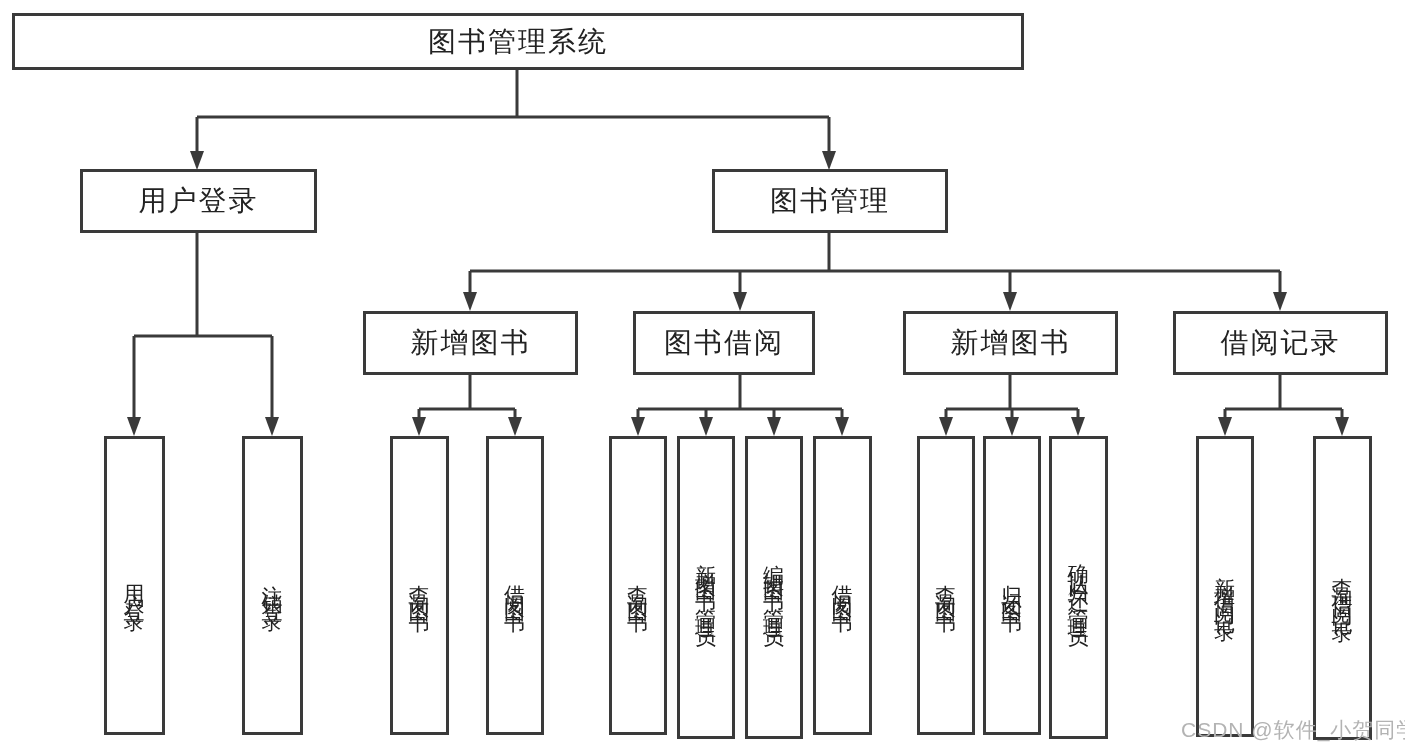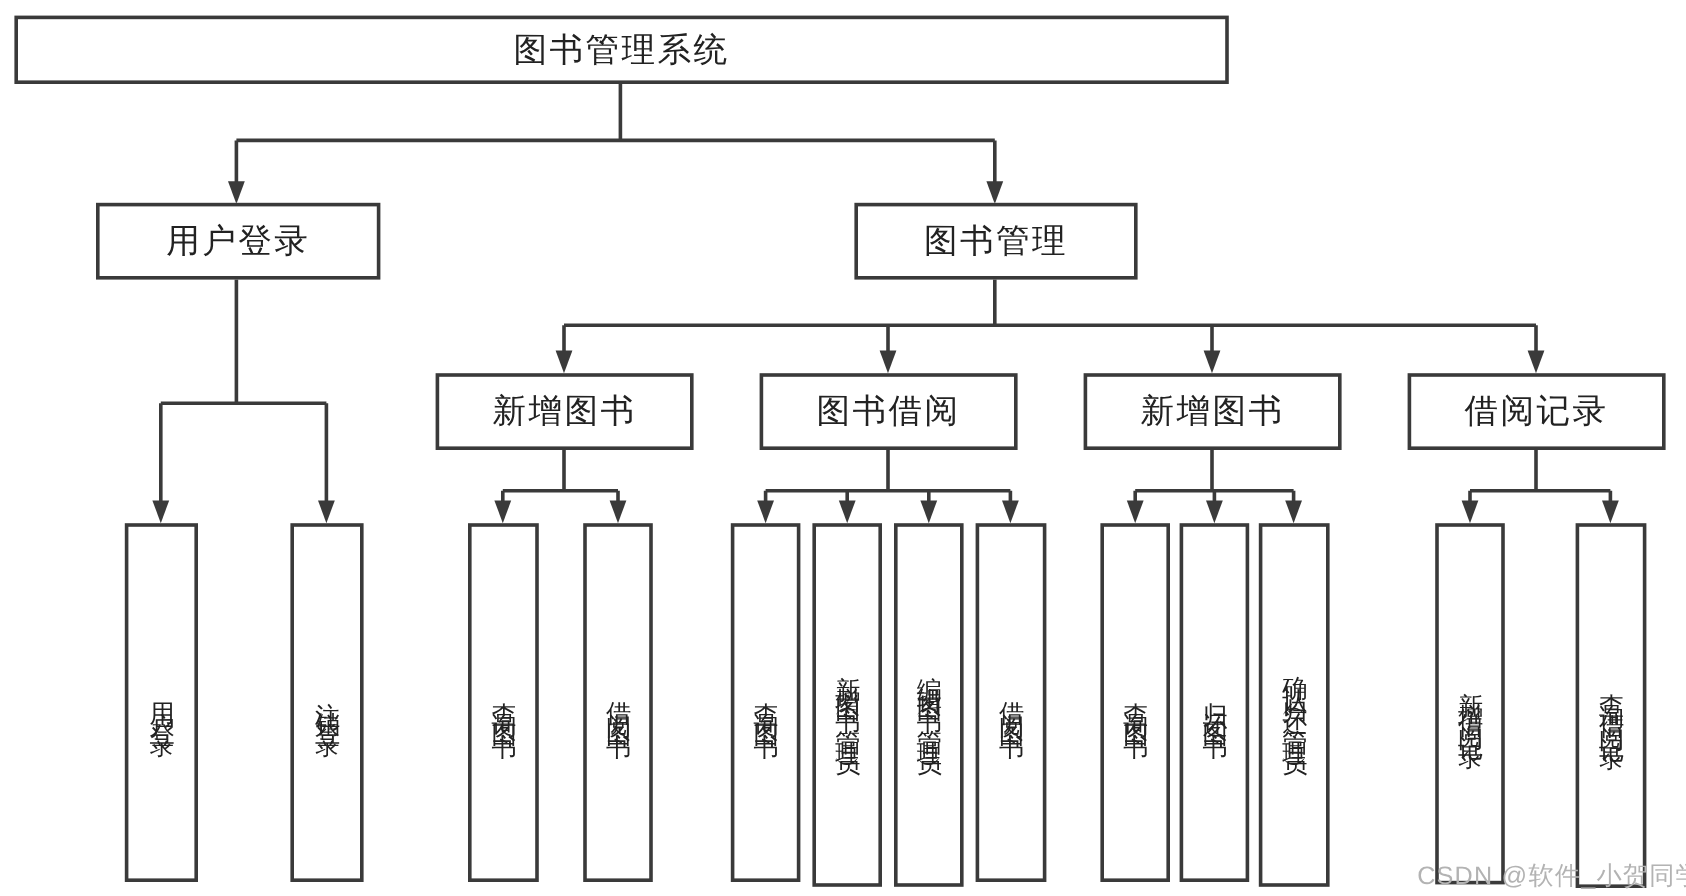--- a/index.html
+++ b/index.html
@@ -91,21 +91,21 @@
   <div class="node hnode" style="left:80px;top:169px;width:237px;height:64px;">
     <span>用户登录</span>
   </div>
   <div class="node hnode" style="left:712px;top:169px;width:236px;height:64px;">
     <span>图书管理</span>
   </div>
 
   <div class="node hnode" style="left:363px;top:311px;width:215px;height:64px;">
     <span>新增图书</span>
   </div>
-  <div class="node hnode" style="left:633px;top:311px;width:215px;height:64px;">
+  <div class="node hnode" style="left:633px;top:311px;width:182px;height:64px;">
     <span>图书借阅</span>
   </div>
   <div class="node hnode" style="left:903px;top:311px;width:215px;height:64px;">
     <span>新增图书</span>
   </div>
   <div class="node hnode" style="left:1173px;top:311px;width:215px;height:64px;">
     <span>借阅记录</span>
   </div>
 
   <div class="node vnode" style="left:104px;top:436px;width:61px;height:299px;">

